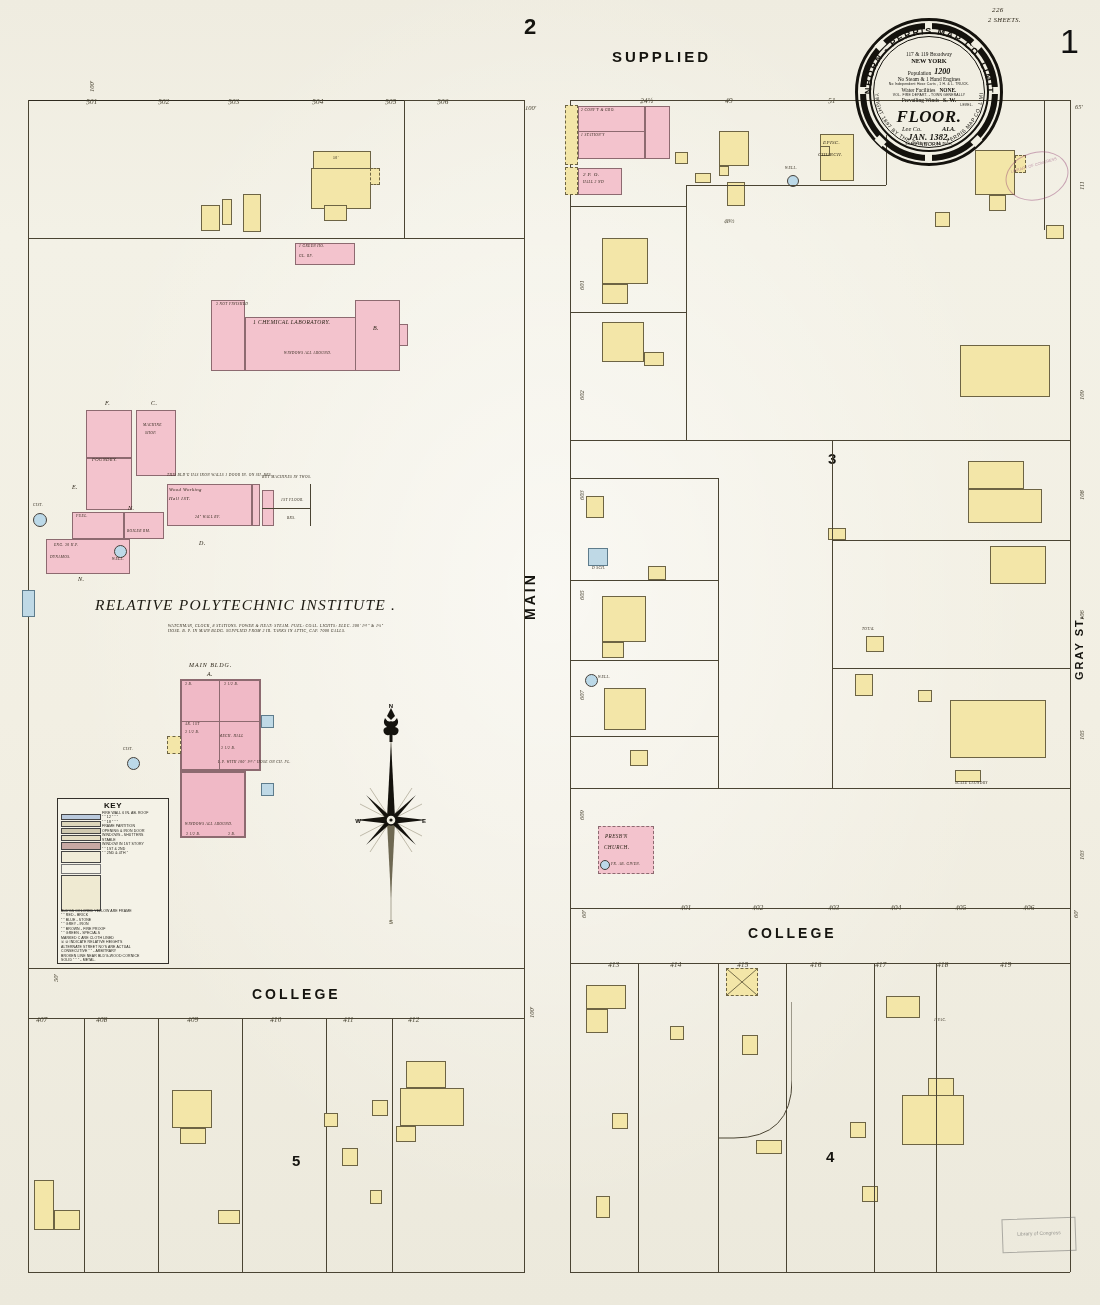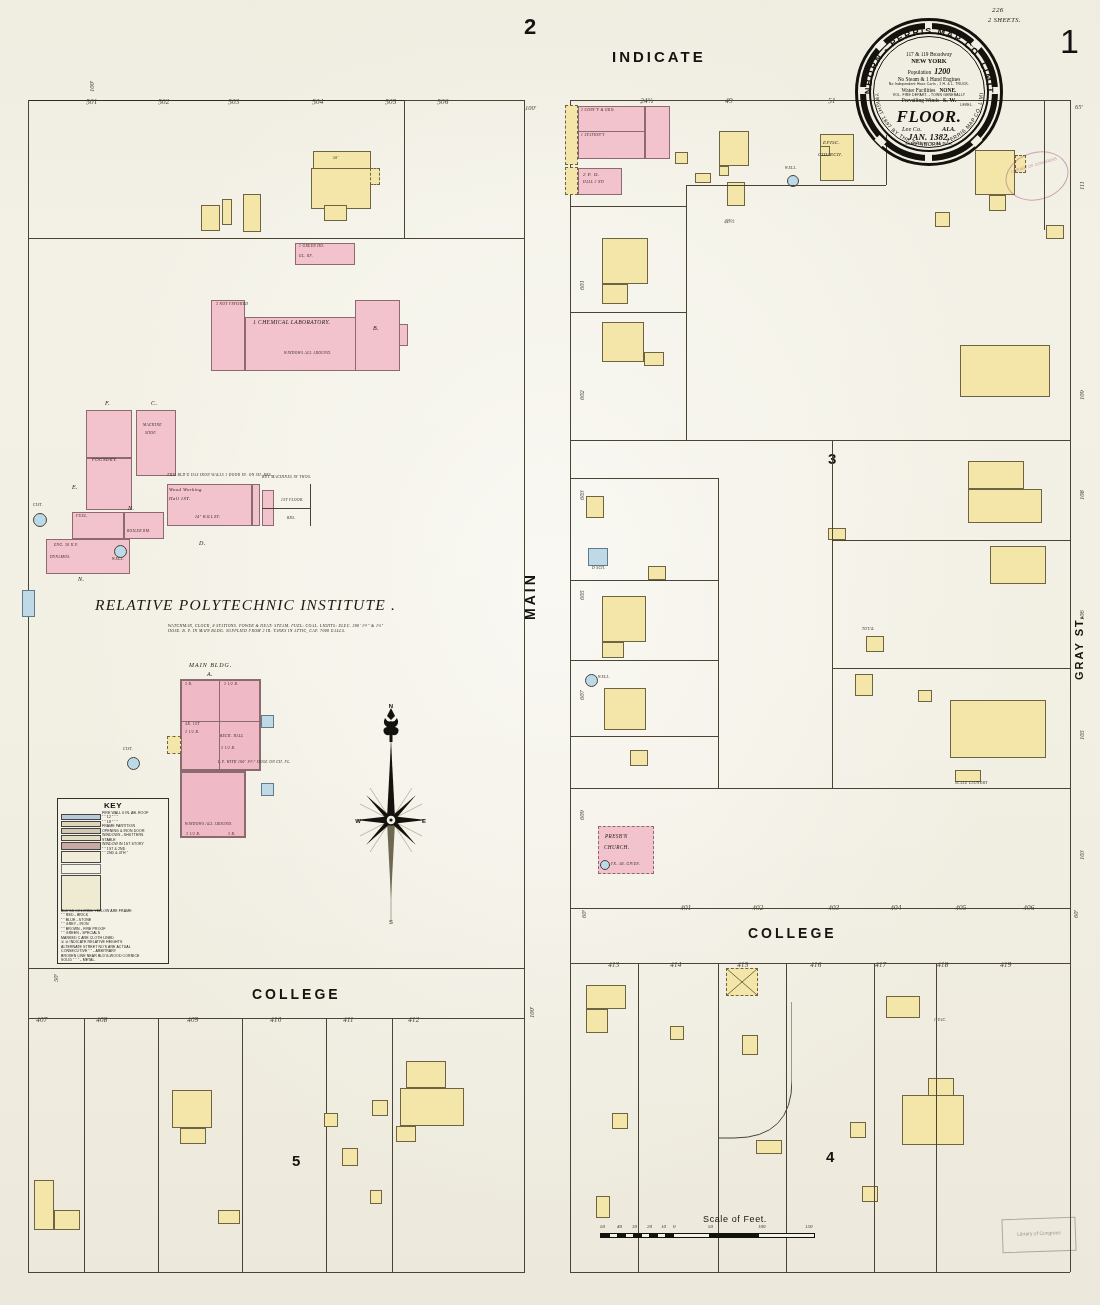--- a/index.html
+++ b/index.html
@@ -125,21 +125,21 @@
 <div id="sheet">
   <div id="paper-tone"></div>
 
   <div class="lbl cornernum" style="left:524px;top:14px;">2</div>
   <div class="lbl sheetnum" style="left:1060px;top:22px;">1</div>
   <div class="lbl hand" style="left:992px;top:6px;font-size:7px;">226</div>
   <div class="lbl hand" style="left:988px;top:16px;font-size:6.5px;">2 SHEETS.</div>
 
   <div class="line hline thickline" style="left:28px;top:100px;width:497px;height:1px;"></div>
 
-  <div class="lbl street" style="left:612px;top:48px;font-size:15px;">INDICATE</div>
+  <div class="lbl street" style="left:612px;top:48px;font-size:15px;">SUPPLIED</div>
   <div class="lbl street vert" style="left:522px;top:620px;font-size:14px;">MAIN</div>
   <div class="lbl street" style="left:252px;top:986px;font-size:14px;">COLLEGE</div>
   <div class="lbl street" style="left:748px;top:925px;font-size:14px;">COLLEGE</div>
   <div class="lbl street vert" style="left:1073px;top:680px;font-size:11px;letter-spacing:2px;">GRAY ST.</div>
 
   <div class="lbl blocknum" style="left:828px;top:450px;">3</div>
   <div class="lbl blocknum" style="left:826px;top:1148px;">4</div>
   <div class="lbl blocknum" style="left:292px;top:1152px;">5</div>
 
   <div class="lbl lotnum" style="left:86px;top:97px;">501</div>
@@ -536,21 +536,21 @@
       </text>
       <text class="small">
         <textPath href="#arcBot" startOffset="50%" text-anchor="middle">COPYRIGHT 1897 BY THE SANBORN - PERRIS MAP CO. LIMITED</textPath>
       </text>
     </svg>
 
     <div class="core">
       <div class="sealline" style="margin-top:10px;">117 &amp; 119 Broadway</div>
       <div class="sealline b">NEW YORK</div>
       <div style="width:62px;height:1px;background:#14120d;margin:1px 0 2px;"></div>
-      <div style="display:flex;gap:3px;align-items:center;">
+      <div style="display:flex;gap:3px;align-items:flex-end;">
         <span class="sealline">Population</span>
         <span class="sealdate" style="font-size:8px;">1200</span>
       </div>
       <div class="sealline">No Steam &amp; 1 Hand Engines</div>
       <div class="tinyseal">No Independent Hose Carts , 1 H. &amp; L. TRUCK.</div>
       <div style="display:flex;gap:4px;align-items:baseline;margin-top:1px;">
         <span class="sealline">Water Facilities</span>
         <span class="sealline b" style="font-size:5.4px;">NONE.</span>
       </div>
       <div class="tinyseal">VOL. FIRE DEPART. -   TOWN GENERALLY</div>
@@ -570,36 +570,14 @@
   </div>
 
   <div id="loc-oval">
     <span>LIBRARY OF CONGRESS</span>
   </div>
 
   <div id="loc-rect">
     <span>Library of Congress</span>
   </div>
 
-  <div id="scalebar">
-    <div class="stitle">Scale of Feet.</div>
-    <div class="ticks">
-      <span style="left:0px;">50</span>
-      <span style="left:17px;">40</span>
-      <span style="left:32px;">30</span>
-      <span style="left:47px;">20</span>
-      <span style="left:61px;">10</span>
-      <span style="left:73px;">0</span>
-      <span style="left:108px;">50</span>
-      <span style="left:158px;">100</span>
-      <span style="left:205px;">150</span>
-    </div>
-    <div class="bar" style="width:215px;">
-      <i style="left:0;width:9px;"></i>
-      <i style="left:16px;width:9px;"></i>
-      <i style="left:32px;width:9px;"></i>
-      <i style="left:48px;width:9px;"></i>
-      <i style="left:64px;width:9px;"></i>
-      <i style="left:108px;width:50px;"></i>
-    </div>
-  </div>
 
 </div>
 
 </body></html>

